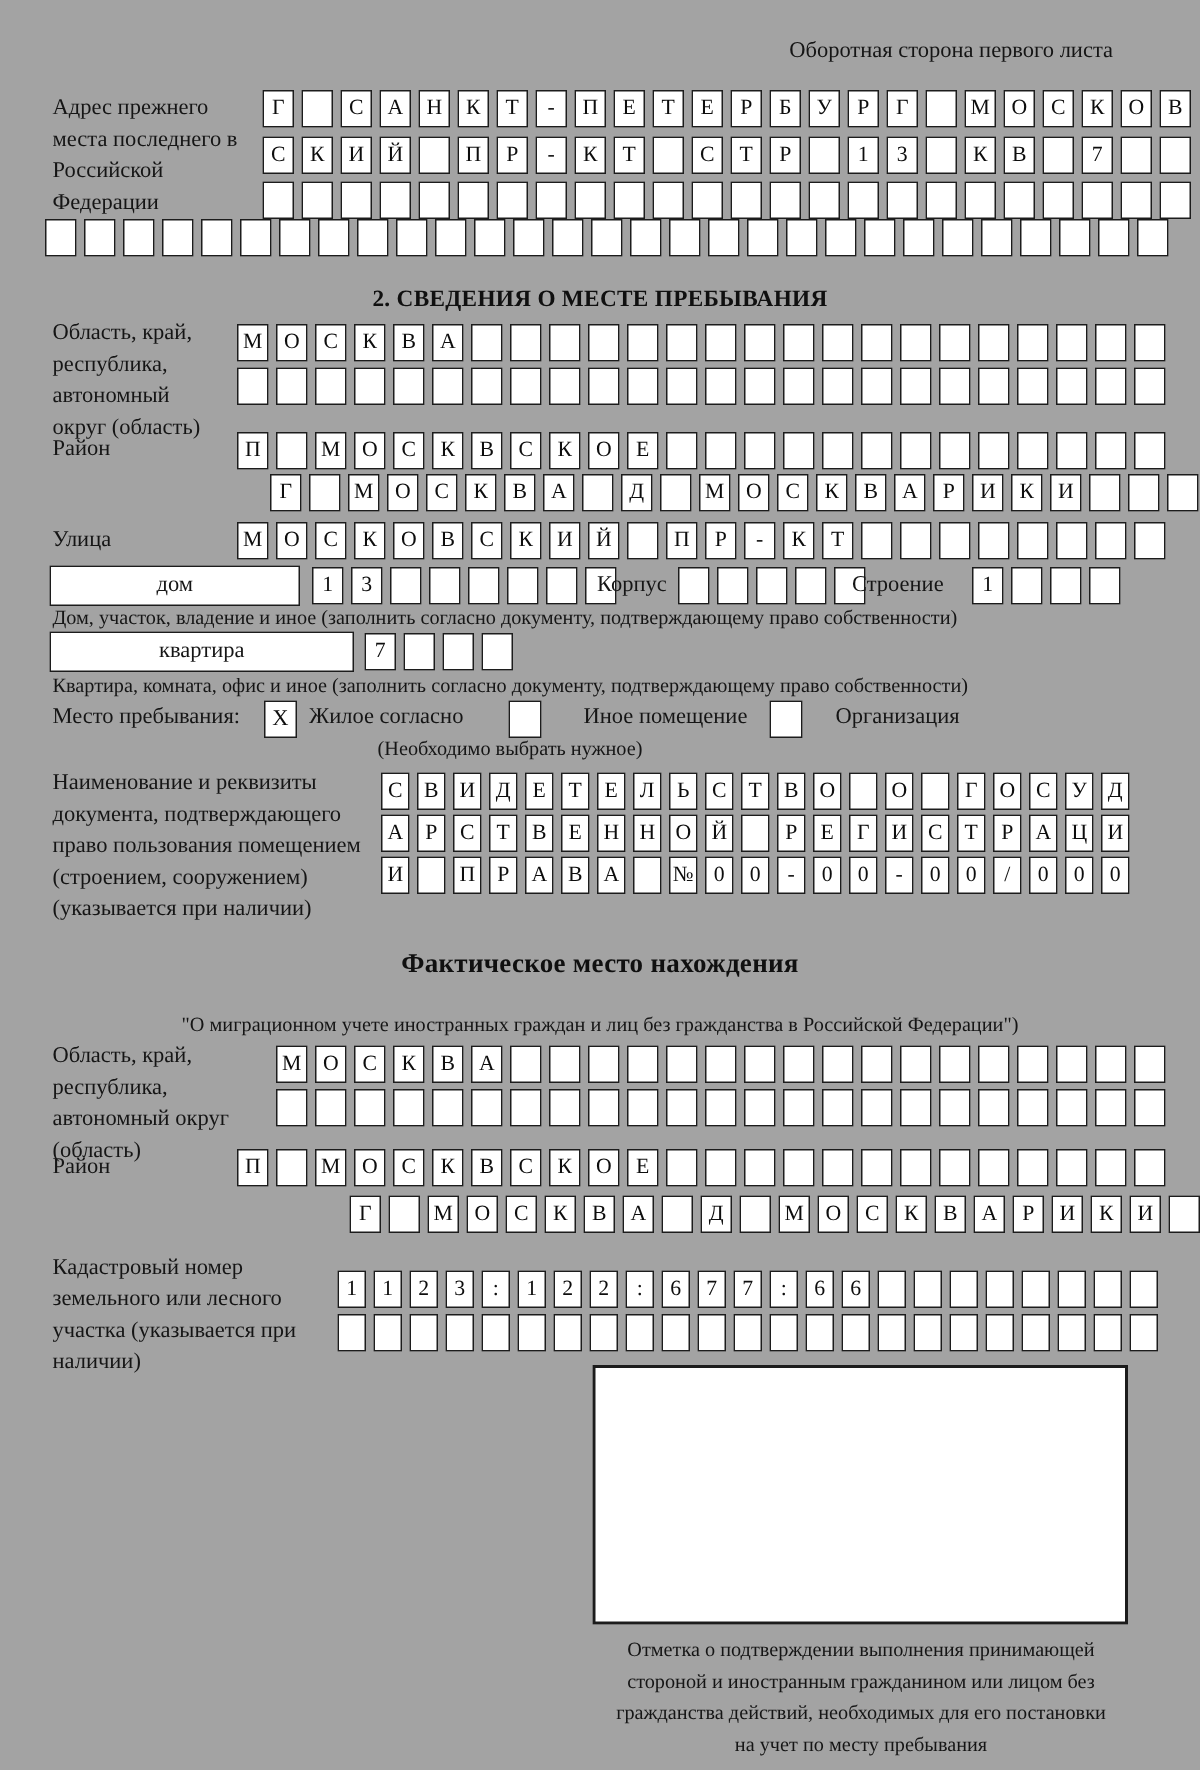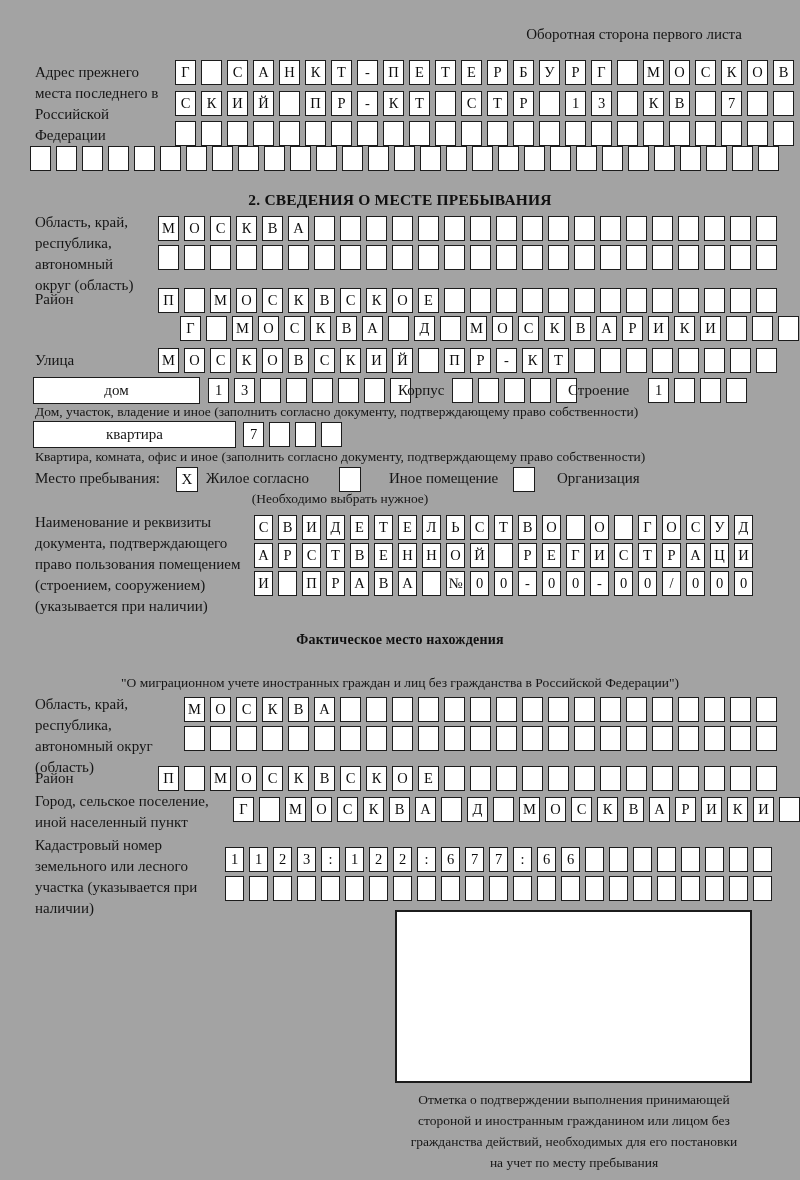--- a/index.html
+++ b/index.html
@@ -396,21 +396,21 @@
       <span class="cell">0</span>
       <span class="cell">-</span>
       <span class="cell">0</span>
       <span class="cell">0</span>
       <span class="cell">/</span>
       <span class="cell">0</span>
       <span class="cell">0</span>
       <span class="cell">0</span>
     </div>
 
-  <div class="abs title center" style="top:632px;font-size:14px;">Фактическое место нахождения</div>
+  <div class="abs title center" style="top:632px;font-size:18px;">Фактическое место нахождения</div>
   <div class="abs cap center" style="top:675px;">"О миграционном учете иностранных граждан и лиц без гражданства в Российской Федерации")</div>
 
   <div class="abs lbl" style="left:35px;top:694px;width:148px;">Область, край, республика, автономный округ (область)</div>
   <div class="abs boxrow" style="left:184px;top:697px;">
       <span class="cell">М</span>
       <span class="cell">О</span>
       <span class="cell">С</span>
       <span class="cell">К</span>
       <span class="cell">В</span>
       <span class="cell">А</span>
@@ -479,21 +479,20 @@
       <span class="cell"></span>
       <span class="cell"></span>
       <span class="cell"></span>
       <span class="cell"></span>
       <span class="cell"></span>
       <span class="cell"></span>
       <span class="cell"></span>
       <span class="cell"></span>
     </div>
 
-  <div class="abs lbl" style="left:35px;top:791px;width:196px;">Город, сельское поселение, иной населенный пункт</div>
   <div class="abs boxrow" style="left:233px;top:797px;">
       <span class="cell">Г</span>
       <span class="cell"></span>
       <span class="cell">М</span>
       <span class="cell">О</span>
       <span class="cell">С</span>
       <span class="cell">К</span>
       <span class="cell">В</span>
       <span class="cell">А</span>
       <span class="cell"></span>

